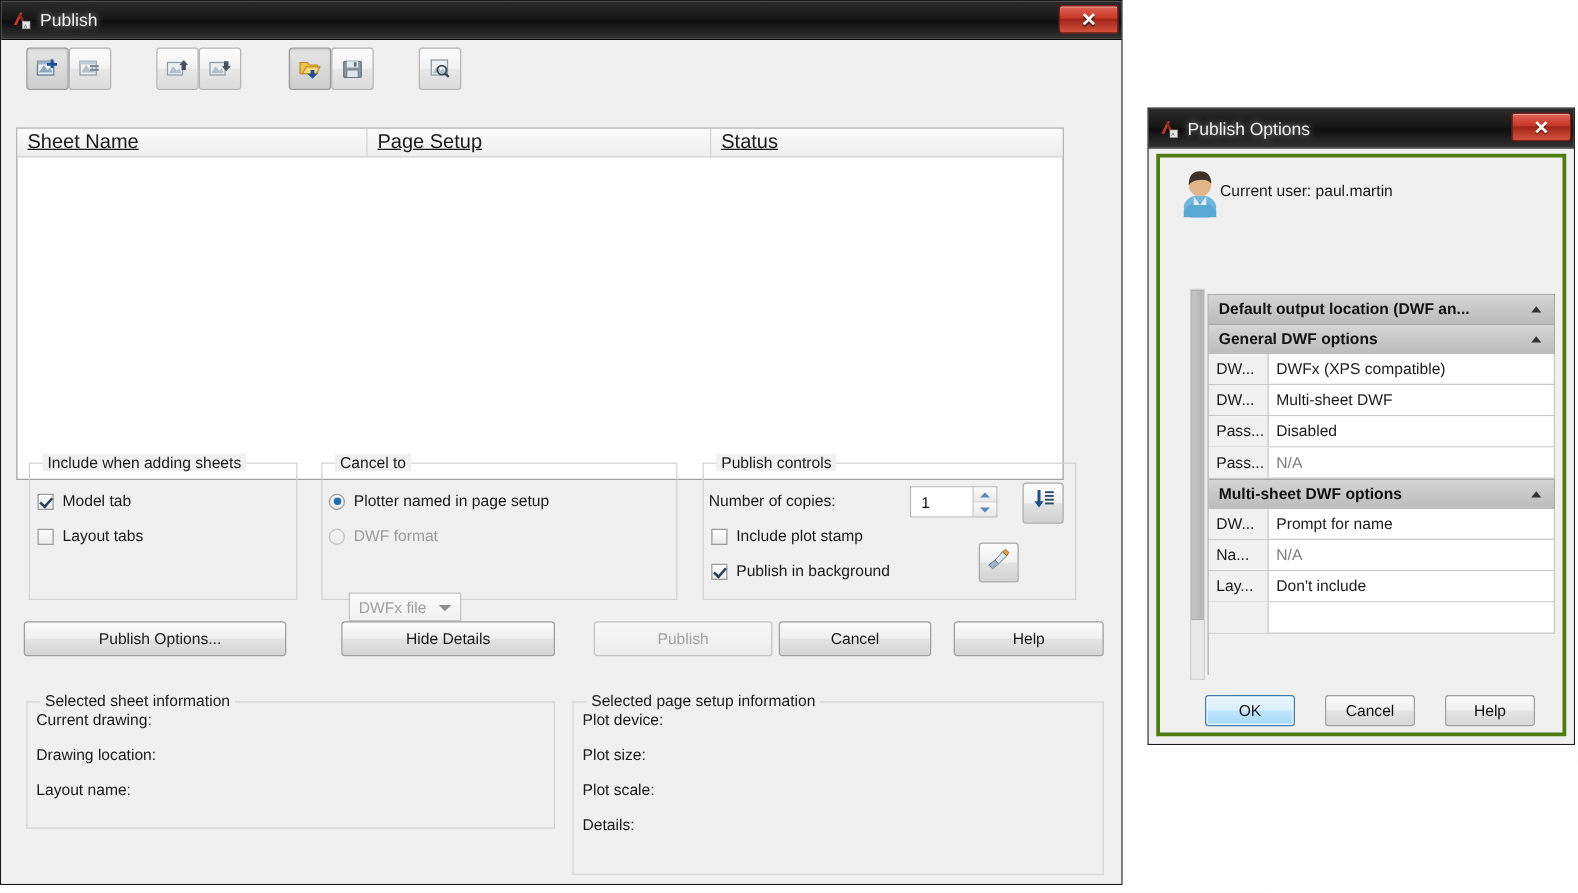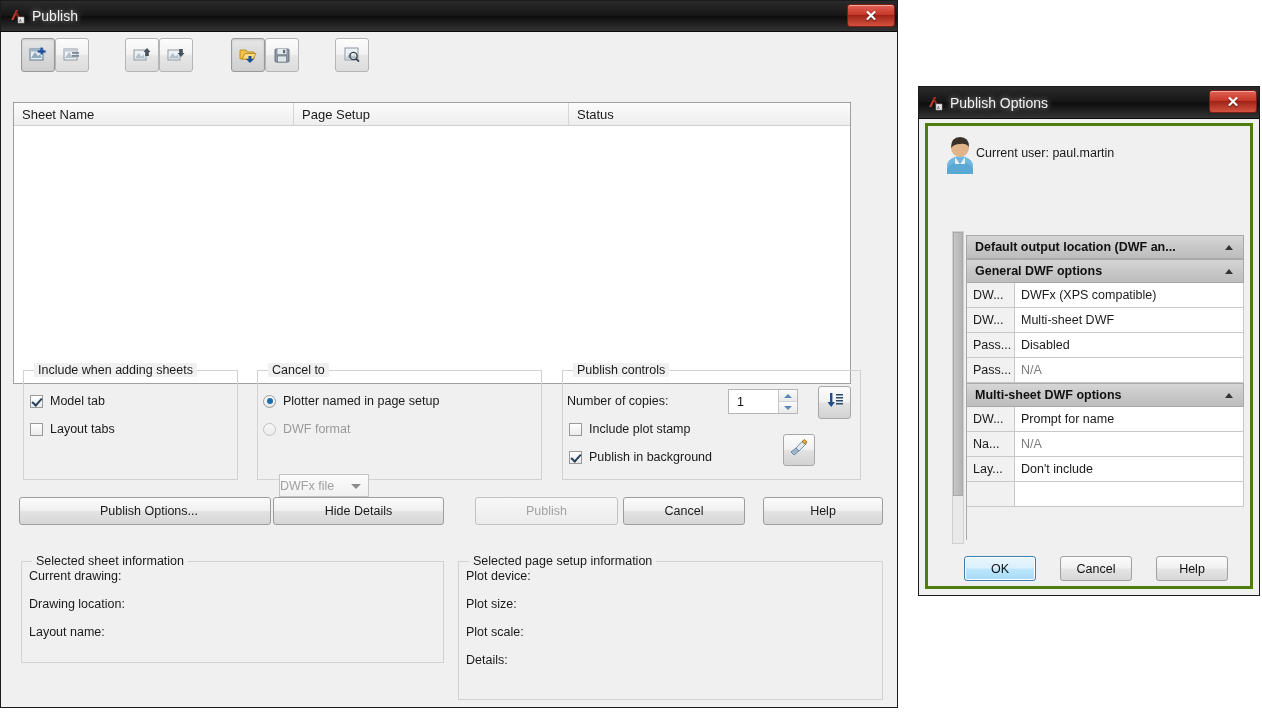--- a/index.html
+++ b/index.html
@@ -78,21 +78,21 @@
     position: absolute;
     left: 12px; top: 70px; width: 838px; height: 282px;
     background: #ffffff;
     border: 1px solid #a0a0a0;
     box-sizing: border-box;
   }
   .sheetlist-head {
     display: flex; height: 22px;
     background: linear-gradient(to bottom, #fbfbfb, #eeeeee);
     border-bottom: 1px solid #cfcfcf;
-    font-size: 13px; color: #1a1a1a;
+    font-size: 16px; color: #1a1a1a; text-decoration: underline;
   }
   .sl-col {
     display: flex; align-items: center;
     padding-left: 8px;
     border-right: 1px solid #d5d5d5;
     box-sizing: border-box;
     cursor: pointer;
   }
   .sl-col:last-child { border-right: none; }
   .sl-col.c1 { width: 280px; }
@@ -160,20 +160,21 @@
 
   
   .combo {
     position: absolute;
     height: 23px;
     border: 1px solid #c4c4c4;
     background: linear-gradient(to bottom, #fbfbfb, #f1f1f1);
     box-sizing: border-box;
     display: flex; align-items: center;
     font-size: 12.5px; color: #a0a0a0;
+    padding-left: 7px;
     cursor: pointer;
   }
   .combo .arrow {
     position: absolute; right: 7px; top: 9px;
     width: 0; height: 0;
     border-left: 5px solid transparent;
     border-right: 5px solid transparent;
     border-top: 5px solid #8c8c8c;
   }
 
@@ -505,21 +506,21 @@
       <div class="icon-btn" style="left:782px; top:402px;">
         <span>
           <svg width="20" height="20" viewBox="0 0 20 20">
             <path d="M2 14 L7 10 L10 13 L5 17 Z" fill="#9fb6cc" stroke="#5d7a93" stroke-width="0.8"></path>
             <path d="M7 10 L13 3.5 L16.5 6.5 L10 13 Z" fill="#dfe8f0" stroke="#5d7a93" stroke-width="0.8"></path>
             <path d="M13 3.5 L15.5 1.5 L18 4 L16.5 6.5 Z" fill="#e6a33c" stroke="#9a6b18" stroke-width="0.8"></path>
           </svg>
         </span>
       </div>
 
-      <div class="btn" style="left:18px; top:465px; width:252px;padding-left:8px;">Publish Options...</div>
+      <div class="btn" style="left:18px; top:465px; width:210px;padding-left:8px;">Publish Options...</div>
       <div class="btn" style="left:272px; top:465px; width:171px;">Hide Details</div>
       <div class="btn disabled" style="left:474px; top:465px; width:143px;">Publish</div>
       <div class="btn" style="left:622px; top:465px; width:122px;">Cancel</div>
       <div class="btn" style="left:762px; top:465px; width:120px;">Help</div>
 
       <div class="gbox" style="left:20px; top:529px; width:423px; height:102px;">
         <div class="gbox-title">Selected sheet information</div>
       </div>
       <div class="info-line" style="left:28px; top:537px;">Current drawing:</div>
       <div class="info-line" style="left:28px; top:565px;">Drawing location:</div>

